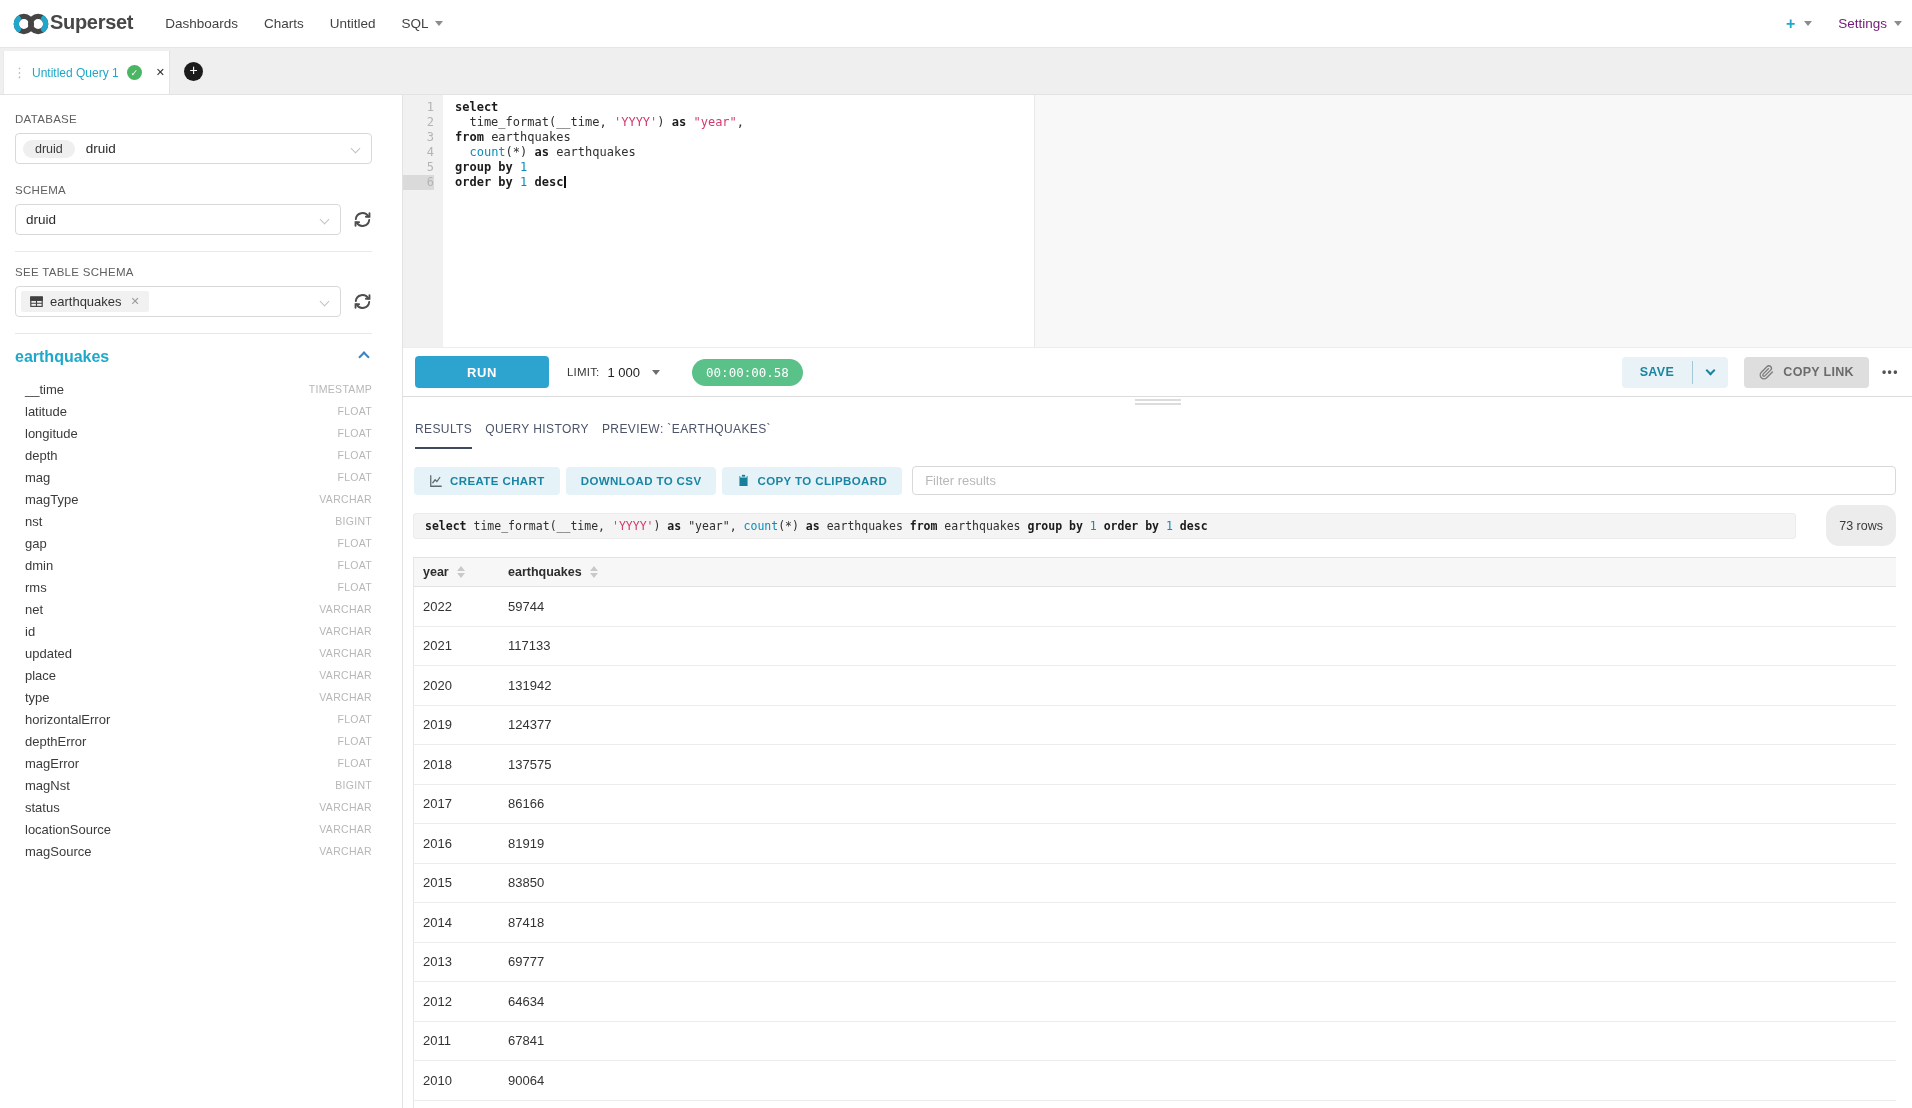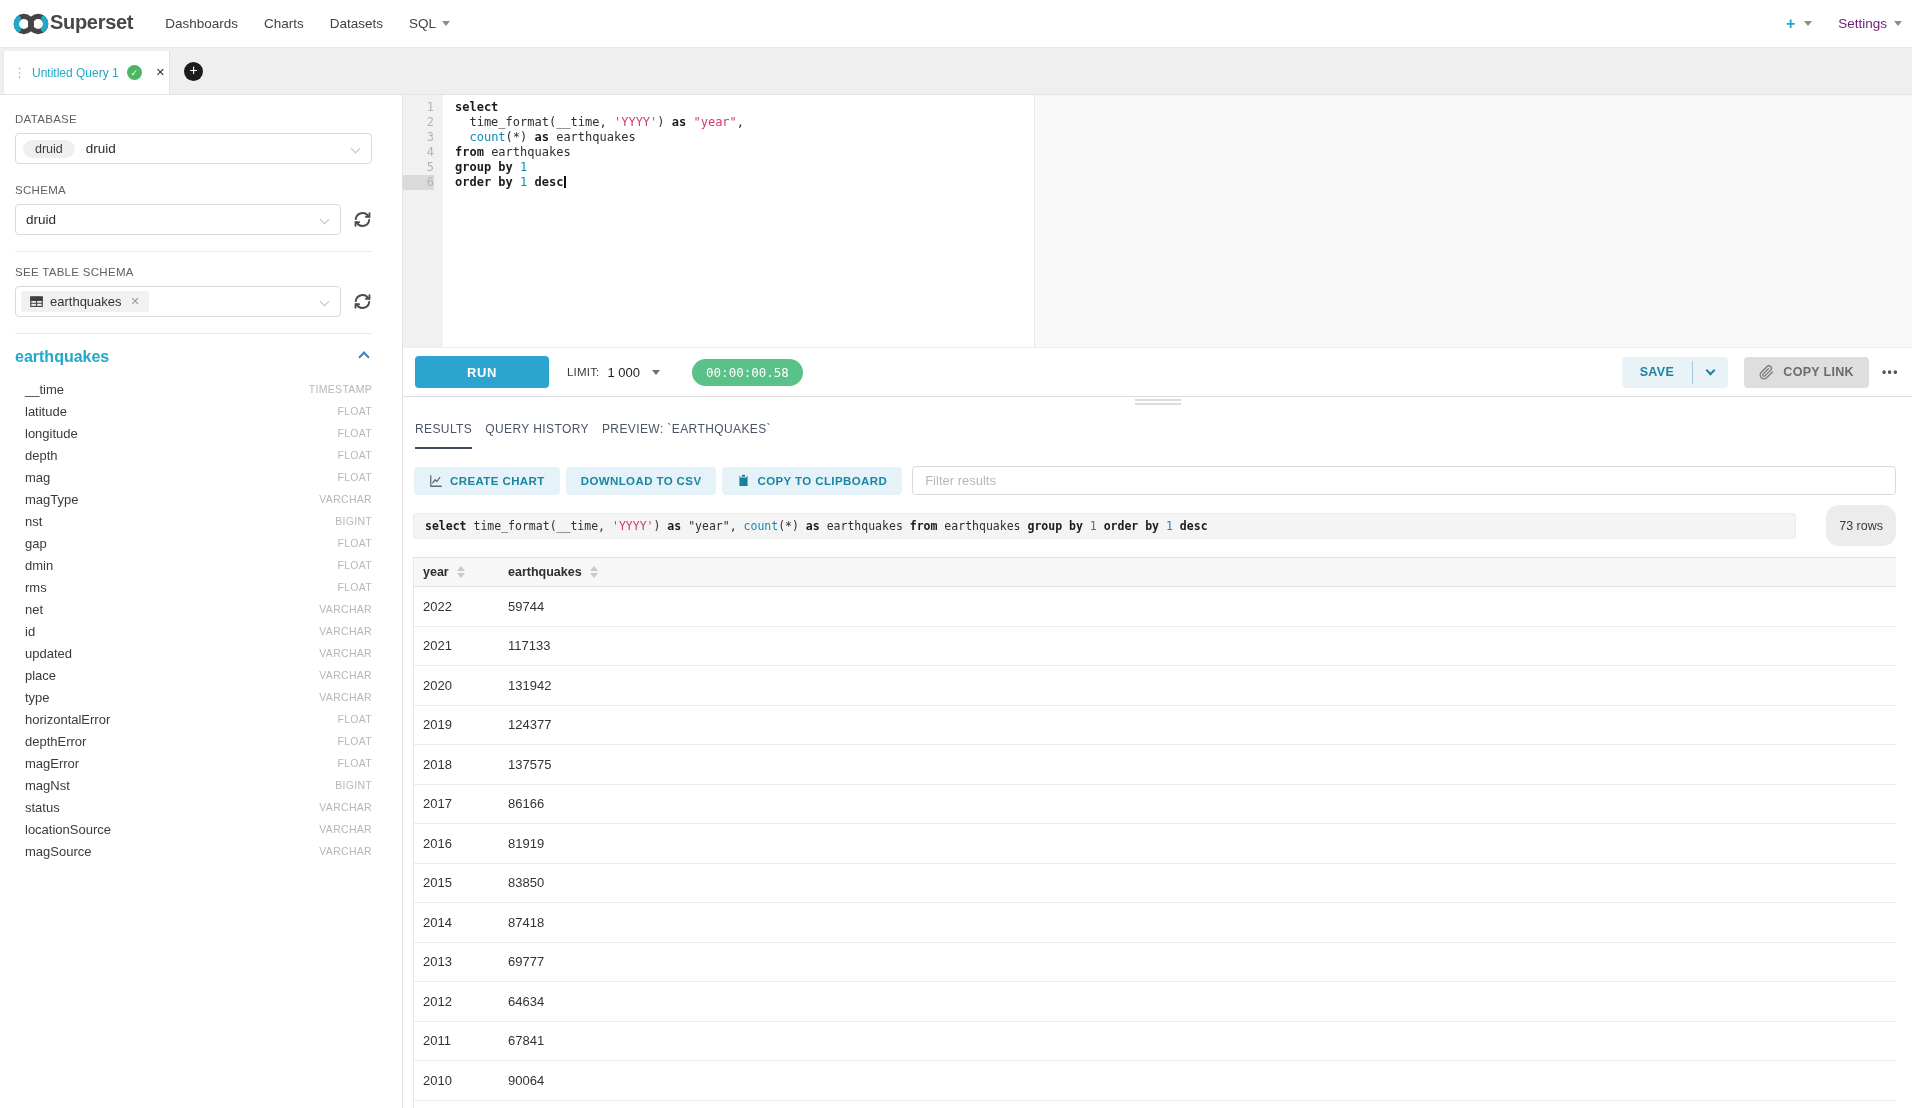--- a/index.html
+++ b/index.html
@@ -163,21 +163,21 @@
           <circle cx="55" cy="27" r="16" stroke="#454545" stroke-width="11"></circle>
           <path d="M13.7 15.7 A16 16 0 0 0 13.7 38.3" stroke="#20a7c9" stroke-width="11" stroke-linecap="round"></path>
           <path d="M66.3 15.7 A16 16 0 0 1 66.3 38.3" stroke="#20a7c9" stroke-width="11" stroke-linecap="round"></path>
         </svg>
       </span>
       <span class="brand-text">Superset</span>
     </div>
     <nav class="nav-menu">
       <a class="nav-item">Dashboards</a>
       <a class="nav-item">Charts</a>
-      <a class="nav-item">Datasets</a>
+      <a class="nav-item">Untitled</a>
       <a class="nav-item">
         <span>SQL</span>
         <i class="caret"></i>
       </a>
     </nav>
     <div class="nav-right">
       <a class="nav-plus">
         <span class="plus-glyph">+</span>
         <i class="caret"></i>
       </a>
@@ -357,22 +357,22 @@
             <div class="gnum">1</div>
             <div class="gnum">2</div>
             <div class="gnum">3</div>
             <div class="gnum">4</div>
             <div class="gnum">5</div>
             <div class="gnum active">6</div>
           </div>
         <div class="code">
             <div class="code-line"><span class="tk-k">select</span></div>
             <div class="code-line"><span class="tk-p">  time_format(__time, </span><span class="tk-s">'YYYY'</span><span class="tk-p">) </span><span class="tk-k">as</span><span class="tk-p"> </span><span class="tk-s">"year"</span><span class="tk-p">,</span></div>
+            <div class="code-line"><span class="tk-k">from</span><span class="tk-p"> earthquakes</span></div>
             <div class="code-line"><span class="tk-p">  </span><span class="tk-f">count</span><span class="tk-p">(*) </span><span class="tk-k">as</span><span class="tk-p"> earthquakes</span></div>
-            <div class="code-line"><span class="tk-k">from</span><span class="tk-p"> earthquakes</span></div>
             <div class="code-line"><span class="tk-k">group</span><span class="tk-p"> </span><span class="tk-k">by</span><span class="tk-p"> </span><span class="tk-n">1</span></div>
             <div class="code-line"><span class="tk-k">order</span><span class="tk-p"> </span><span class="tk-k">by</span><span class="tk-p"> </span><span class="tk-n">1</span><span class="tk-p"> </span><span class="tk-k">desc</span><span class="cursor"></span></div>
           </div>
         <div class="print-margin"></div>
       </div>
 
       <div class="toolbar">
         <button class="run-btn">RUN</button>
         <div class="limit">
           <span class="limit-label">LIMIT:</span>

